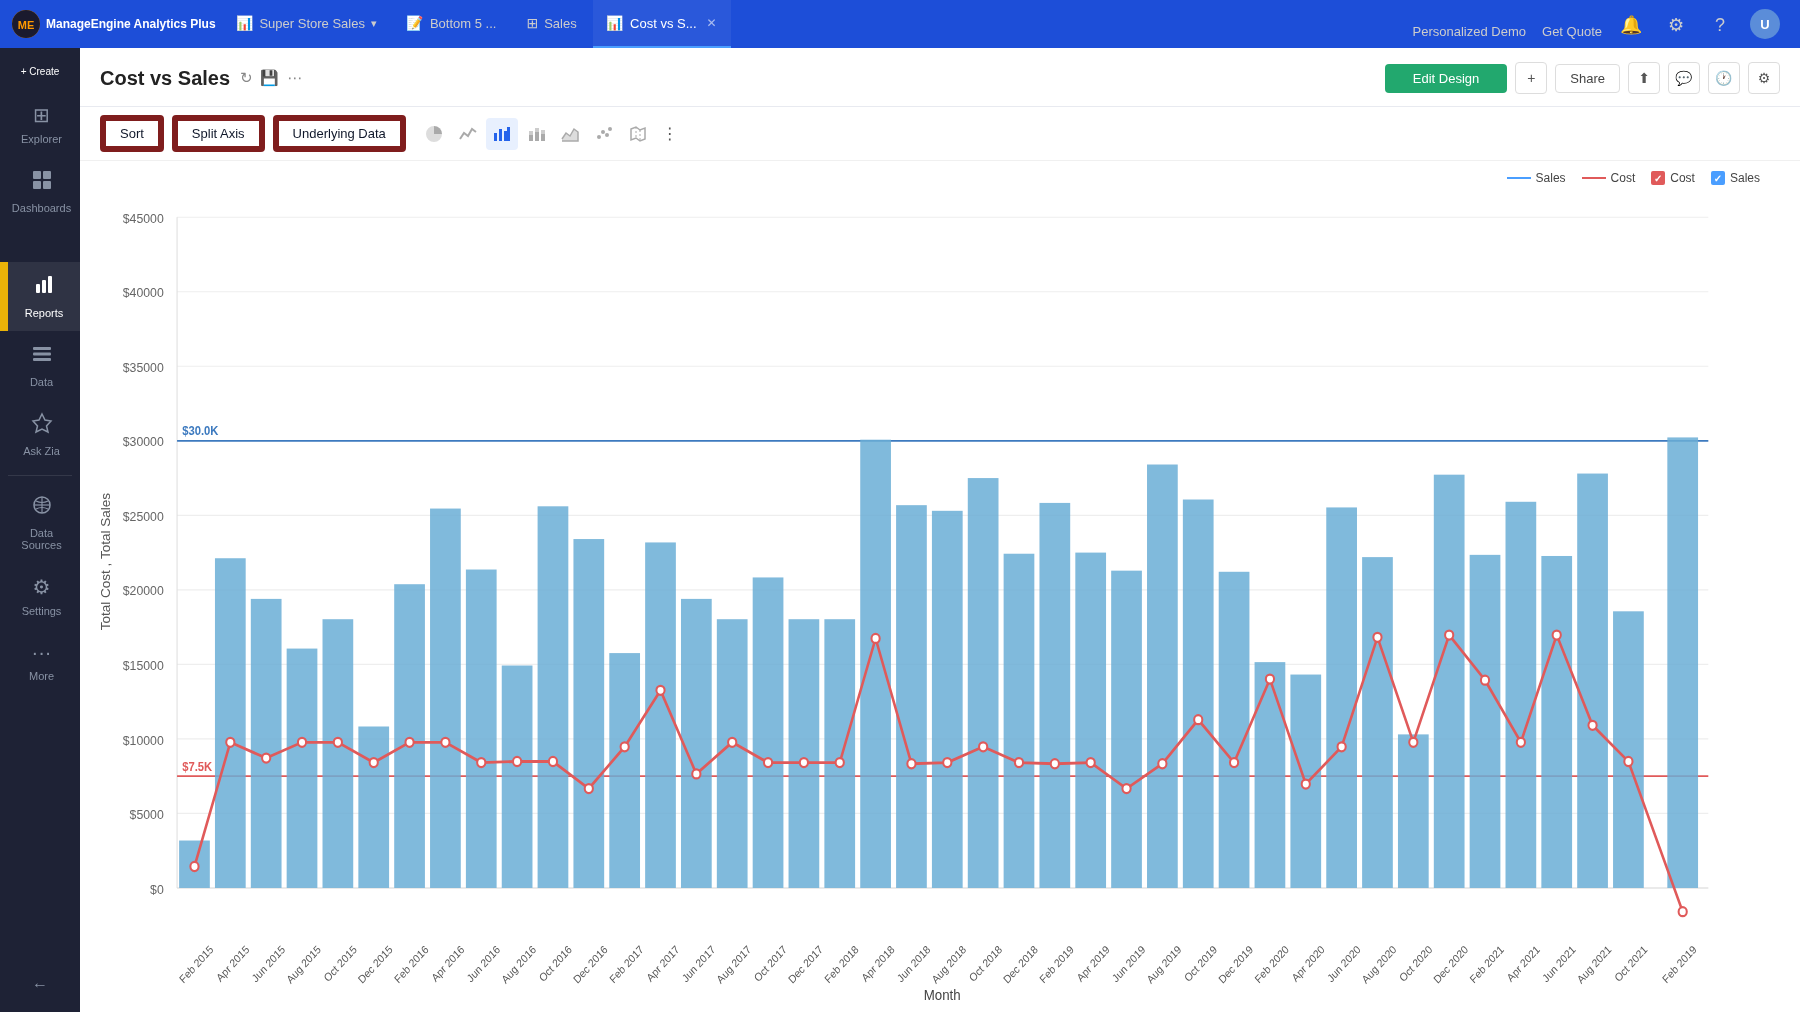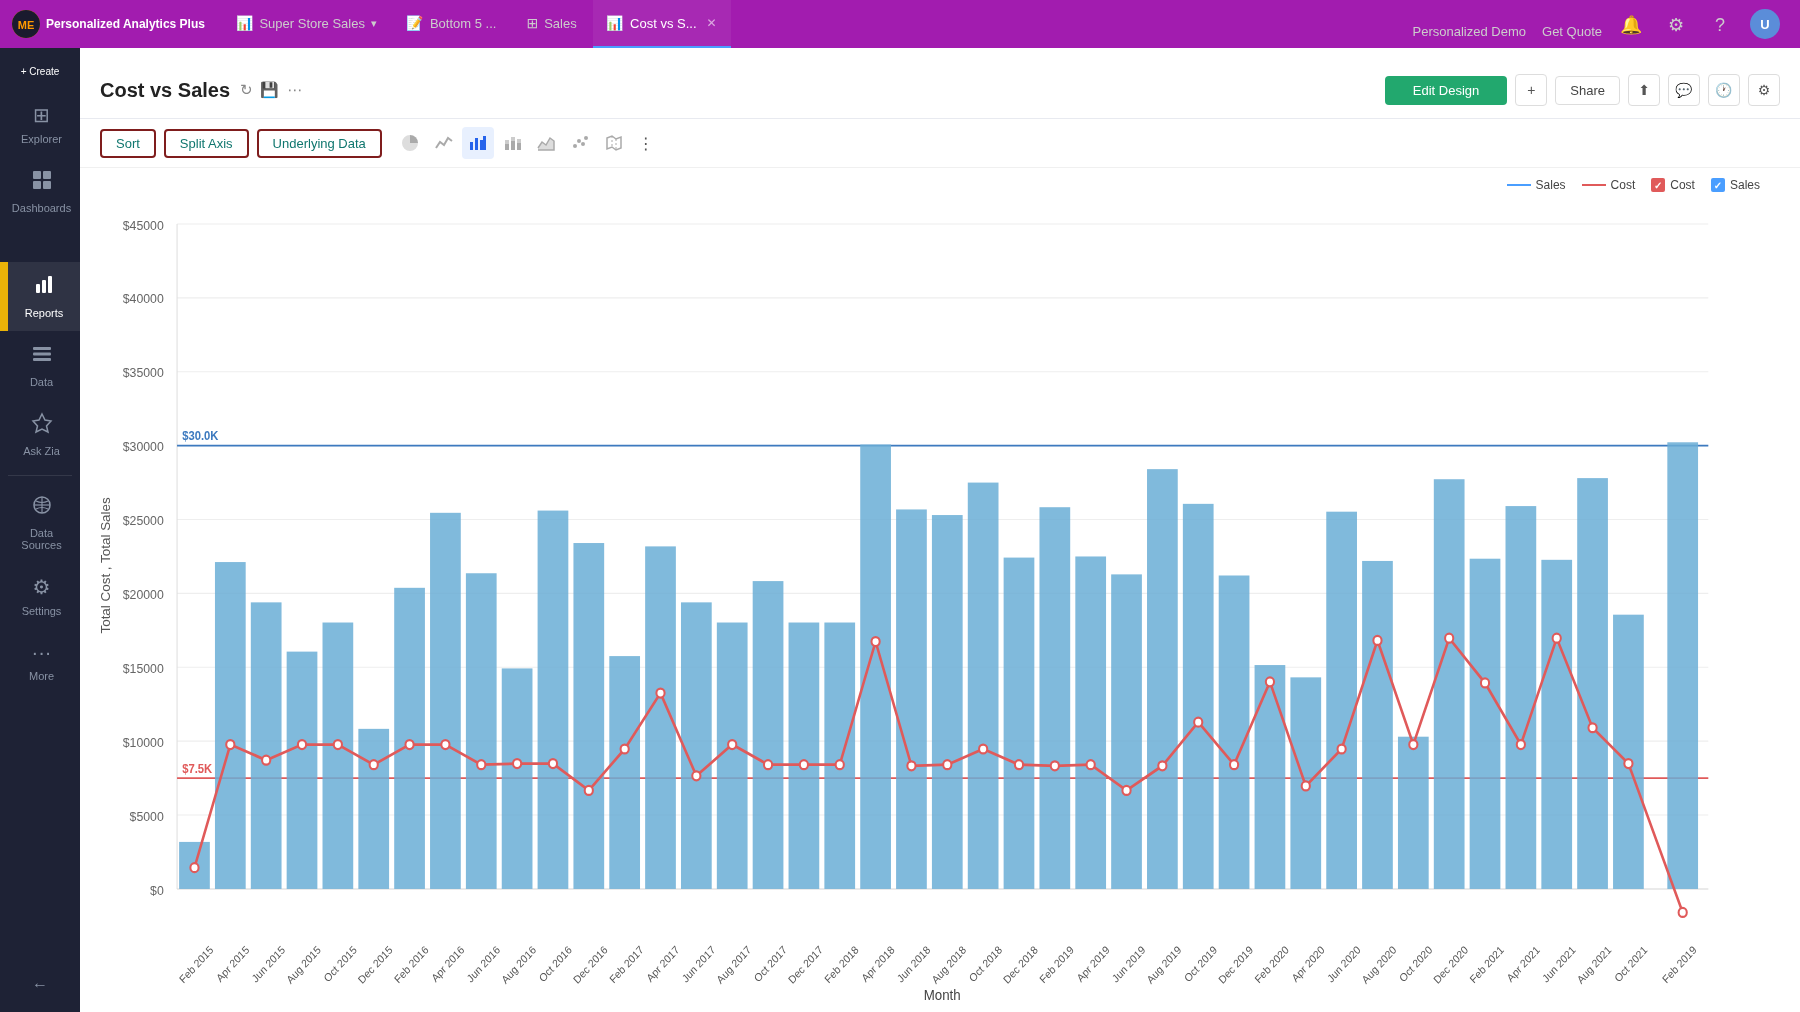--- a/index.html
+++ b/index.html
@@ -1,20 +1,20 @@
 <!DOCTYPE html>
 <html><head>
   <meta charset="utf-8">
   <style>
     * { box-sizing: border-box; margin: 0; padding: 0; }
     body { font-family: 'Segoe UI', Arial, sans-serif; background: #f5f6fa; display: flex; flex-direction: column; height: 1012px; width: 1800px; overflow: hidden; }
 
     
     .top-nav {
-      background: #a21caf;
+      background: #1d4ed8;
       height: 48px;
       display: flex;
       align-items: center;
       padding: 0 12px;
       gap: 0;
       flex-shrink: 0;
     }
     .brand {
       display: flex;
       align-items: center;
@@ -164,21 +164,20 @@
       flex-direction: column;
       background: #fff;
       overflow: hidden;
     }
 
     
     .report-header {
       padding: 14px 20px 8px 20px;
       border-bottom: 1px solid #e8eaf0;
       flex-shrink: 0;
-      margin-top: 12px;
     }
     .report-title-row {
       display: flex;
       align-items: center;
       gap: 10px;
       margin-bottom: 4px;
     }
     .report-title {
       font-size: 20px;
       font-weight: 600;
@@ -239,25 +238,25 @@
     .chart-toolbar {
       display: flex;
       align-items: center;
       padding: 8px 20px;
       gap: 8px;
       border-bottom: 1px solid #f0f0f0;
       flex-shrink: 0;
     }
     .toolbar-btn {
       padding: 5px 14px;
-      border: 2px solid #7f1d1d;
+      border: 6px solid #7f1d1d;
       background: white;
       border-radius: 4px;
       font-size: 13px;
-      color: #0f766e;
+      color: #0f172a;
       cursor: pointer;
     }
     .chart-type-icons {
       display: flex;
       align-items: center;
       gap: 2px;
       margin-left: 4px;
     }
     .chart-type-icon {
       width: 32px;
@@ -343,21 +342,21 @@
 <body>
 
 <div class="top-nav">
   <div class="brand">
     <div class="brand-logo">
       <svg width="28" height="28" viewBox="0 0 28 28">
         <circle cx="14" cy="14" r="14" fill="#1a1a2e"></circle>
         <text x="14" y="19" text-anchor="middle" fill="#f90" font-size="11" font-weight="bold">ME</text>
       </svg>
     </div>
-    <span style="font-size:12px;line-height:1.2;">Personalized Analytics Plus</span>
+    <span style="font-size:12px;line-height:1.2;">ManageEngine Analytics Plus</span>
   </div>
   <div class="tabs-area">
     <div class="nav-tab">
       <span class="tab-icon">📊</span>
       <span>Super Store Sales</span>
       <span class="tab-dropdown">▾</span>
     </div>
     <div class="nav-tab">
       <span class="tab-icon">📝</span>
       <span>Bottom 5 ...</span>

